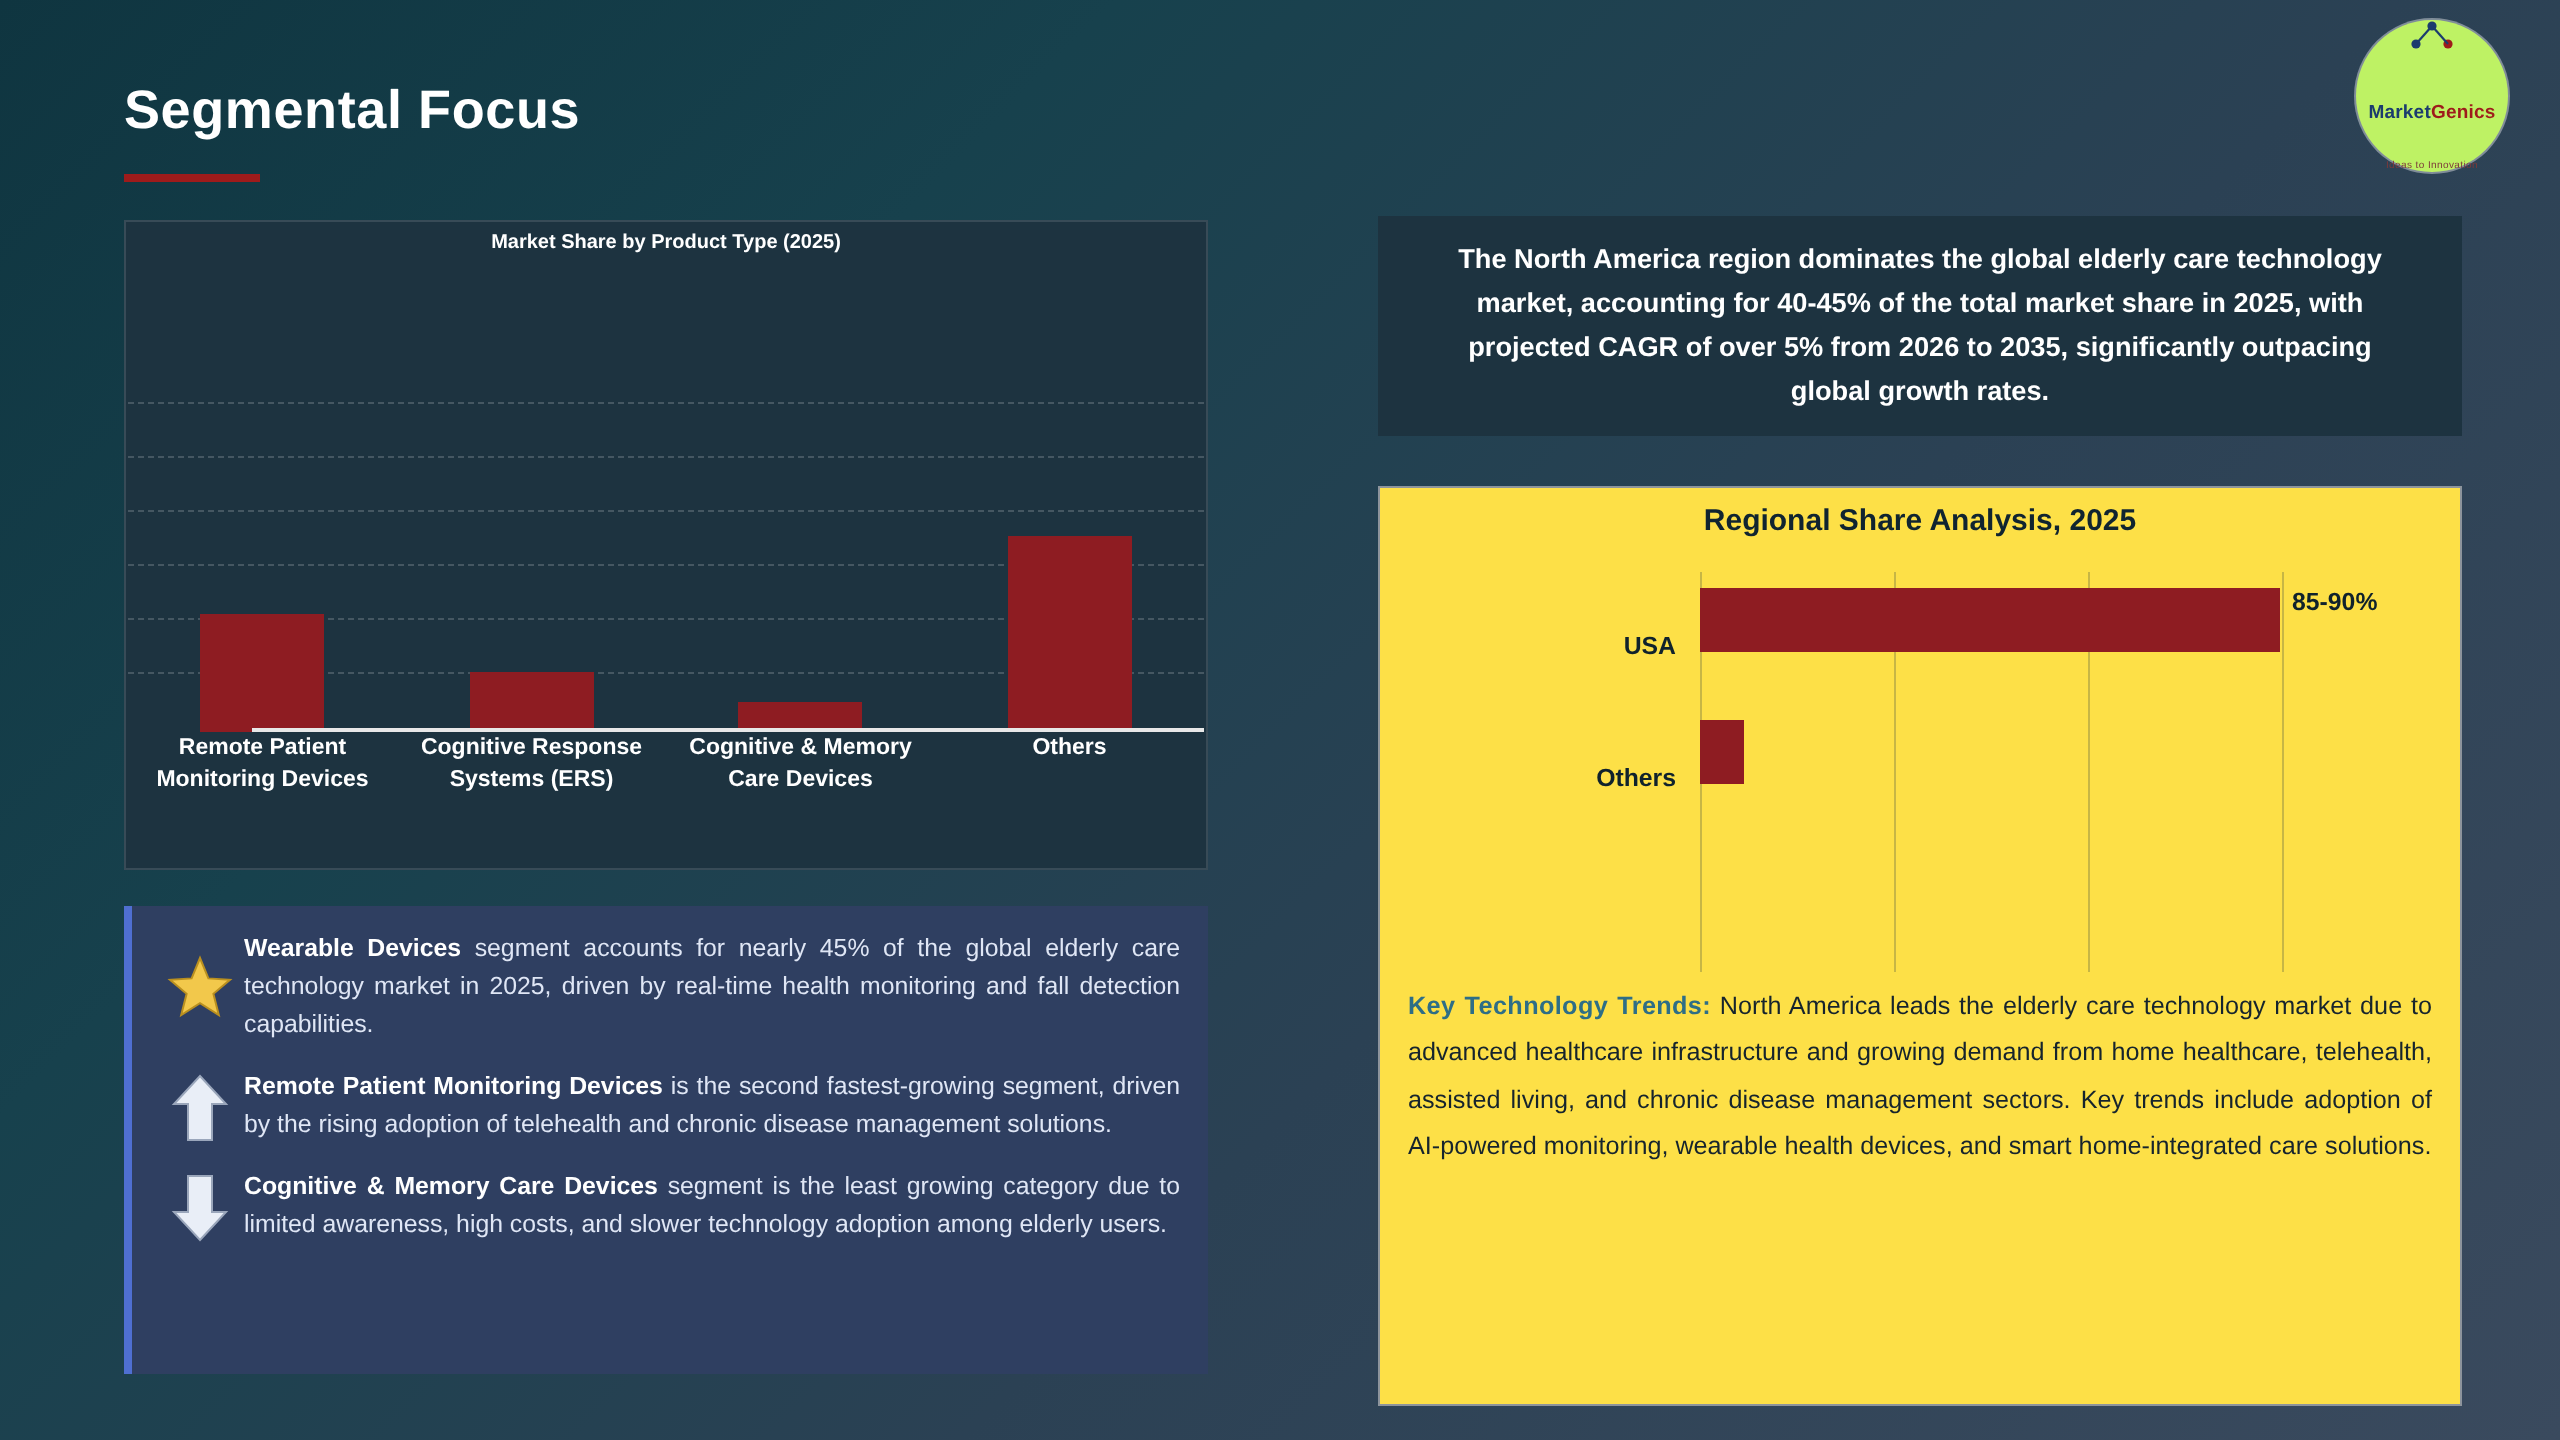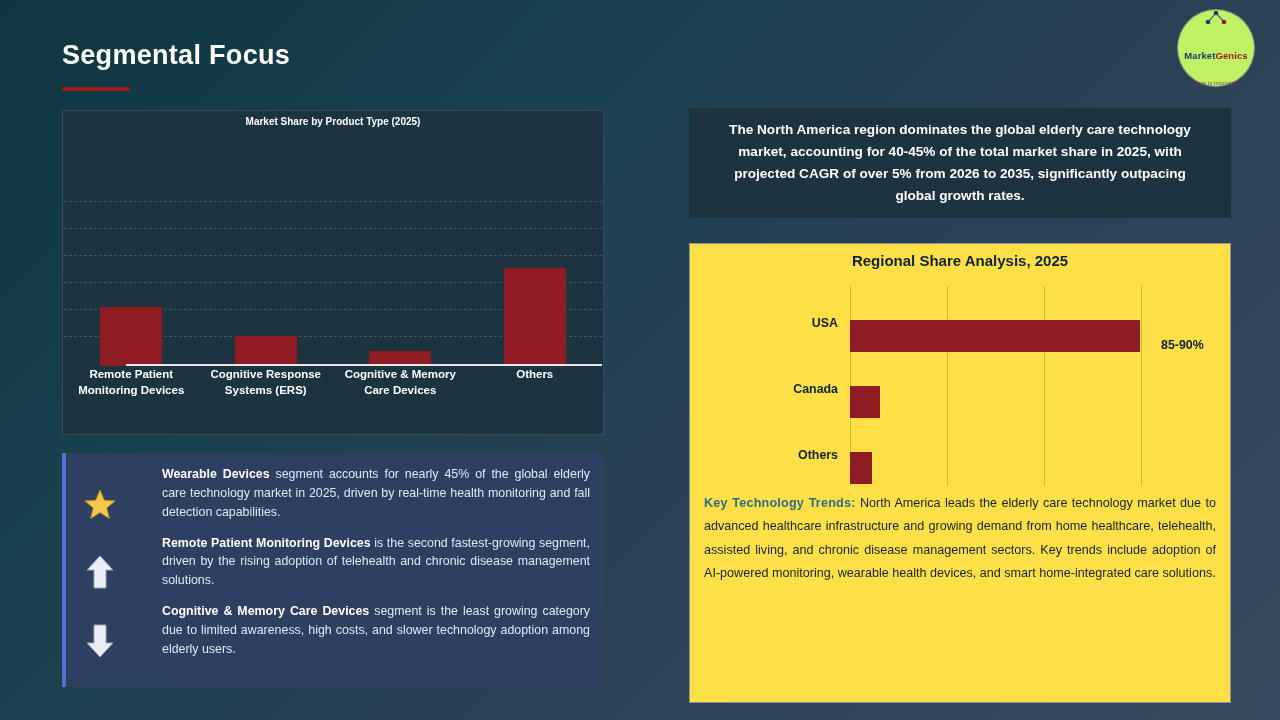--- a/index.html
+++ b/index.html
@@ -115,23 +115,22 @@
   
   #insights-box {
     position: absolute;
     left: 62px; top: 453px;
     width: 542px; height: 234px;
     background: #2f3f61;
     border-left: 4px solid #4f6fd1;
   }
   .insight-row {
     display: flex;
-    align-items: flex-end;
+    align-items: center;
     padding: 12px 14px 0 12px;
-    gap: 40px;
   }
   .insight-icon {
     width: 44px; flex: 0 0 44px;
     display: flex; align-items: center; justify-content: center;
     padding-top: 2px;
   }
   .insight-text {
     font-size: 12.4px;
     line-height: 1.52;
     color: #dfe6f5;
@@ -181,21 +180,21 @@
     height: 58px;
     margin-top: 8px;
   }
   .hbar-label {
     width: 160px; flex: 0 0 160px;
     text-align: right;
     padding-right: 12px;
     font-size: 12.4px; font-weight: bold;
     color: #10222c;
   }
-  .hbar-track { position: relative; flex: 1 1 auto; height: 100%; display: flex; align-items: flex-end; gap: 15px; }
+  .hbar-track { position: relative; flex: 1 1 auto; height: 100%; display: flex; align-items: flex-start; }
   .hbar-rect { height: 32px; background: #8e1c22; }
   .hbar-value {
     font-size: 12.4px; font-weight: bold;
     color: #10222c;
     margin-left: 6px; white-space: nowrap;
   }
   .vgrid {
     position: absolute; top: 0; bottom: 0;
     border-left: 1px solid rgba(40,55,65,.25);
   }
@@ -322,27 +321,20 @@
     <div class="vgrid" style="left:451px;"></div>
 
     <div class="hbar-row">
       <div class="hbar-label">USA</div>
       <div class="hbar-track">
         <div class="hbar-rect" style="width:290px;"></div>
         <span class="hbar-value">85-90%</span>
       </div>
     </div>
 
-    <div class="hbar-row">
-      <div class="hbar-label">Canada</div>
-      <div class="hbar-track">
-        <div class="hbar-rect" style="width:30px;"></div>
-        <span class="hbar-value"></span>
-      </div>
-    </div>
 
     <div class="hbar-row">
       <div class="hbar-label">Others</div>
       <div class="hbar-track">
         <div class="hbar-rect" style="width:22px;"></div>
         <span class="hbar-value"></span>
       </div>
     </div>
   </div>
 

